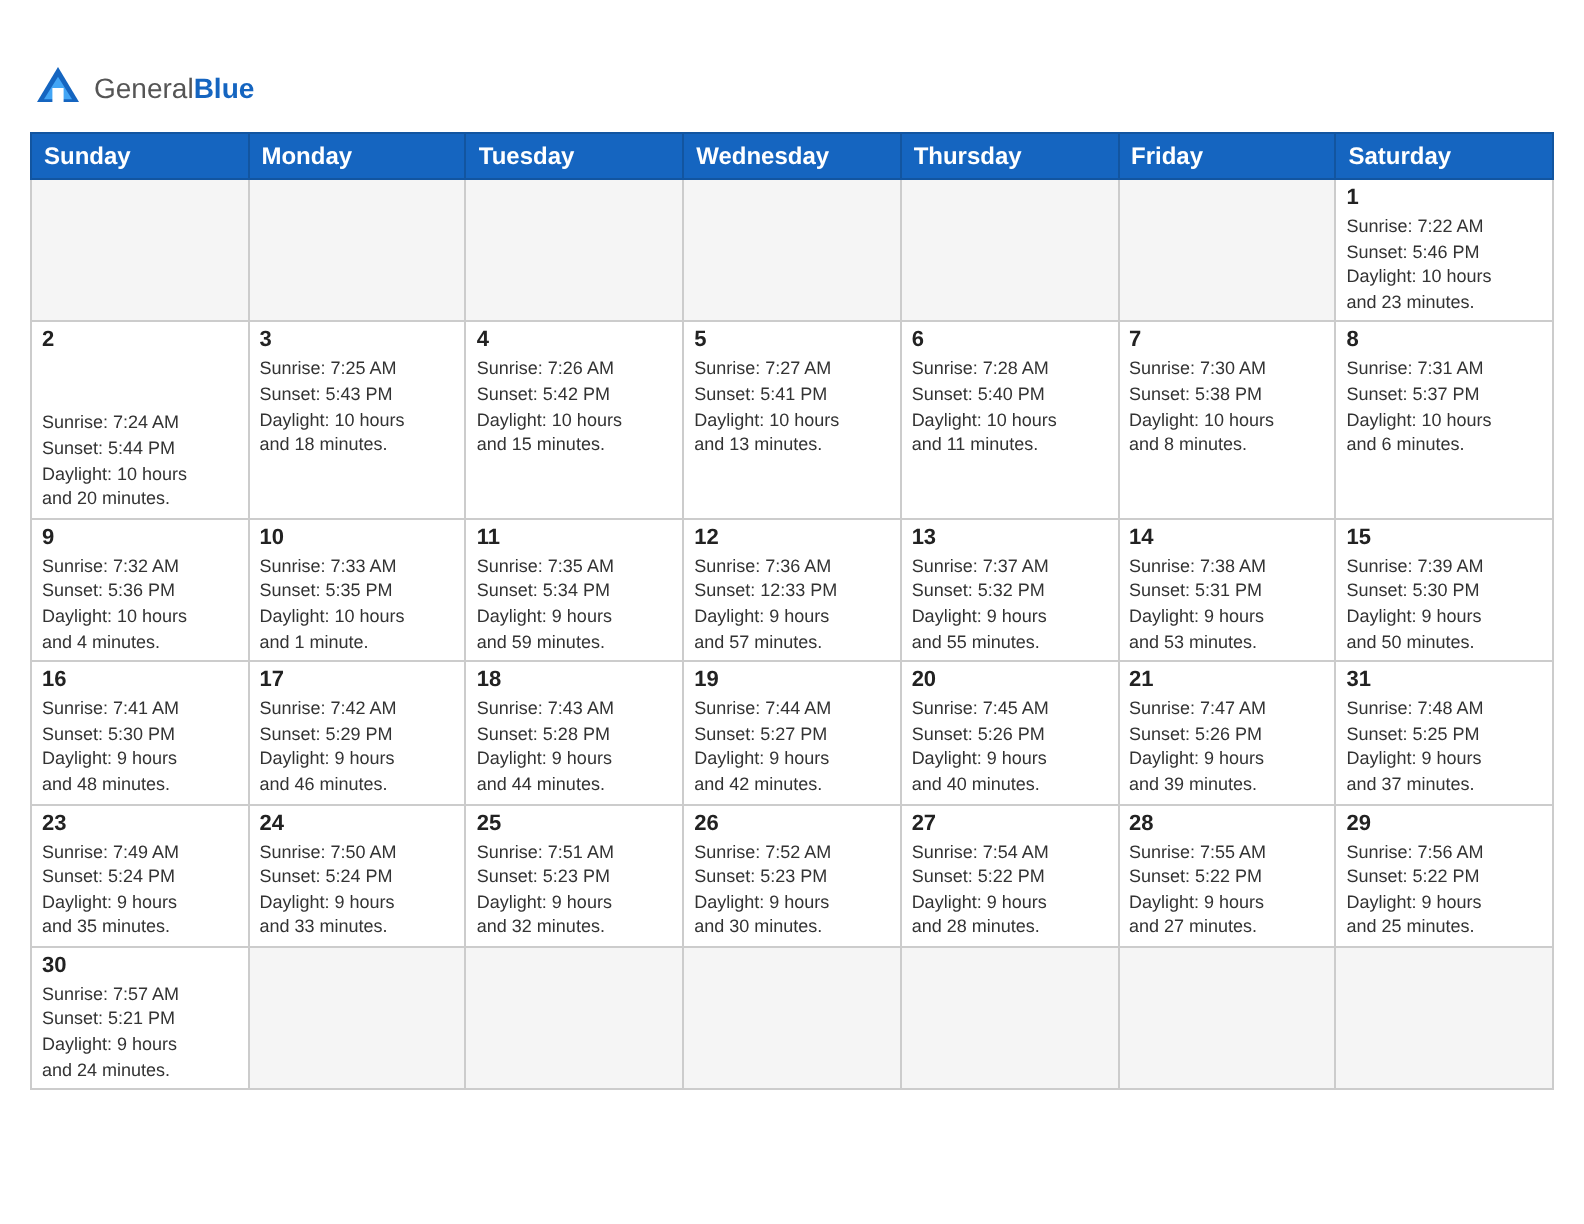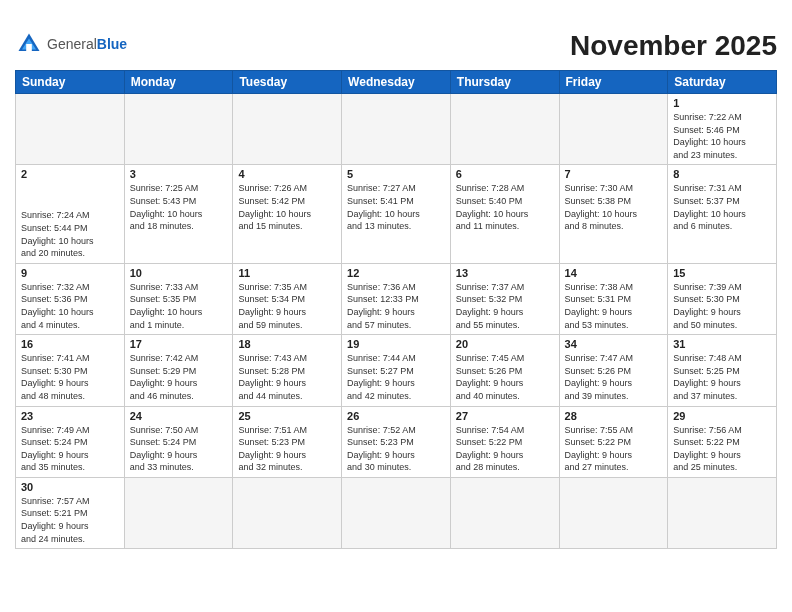--- a/index.html
+++ b/index.html
@@ -100,21 +100,20 @@
       <svg class="logo-icon" viewBox="0 0 40 40">
         <polygon points="20,5 35,30 5,30" fill="#1565c0"></polygon>
         <polygon points="20,12 30,28 10,28" fill="#42a5f5"></polygon>
         <rect x="16" y="20" width="8" height="10" fill="#fff"></rect>
       </svg>
       <div class="logo-text">
         <div><span class="logo-general">General</span><span class="logo-blue">Blue</span></div>
       </div>
     </div>
     <div class="title-block">
-      <div class="month-title">November 2025</div>
     </div>
   </div>
 
   <table class="calendar">
     <thead>
       <tr>
         <th>Sunday</th>
         <th>Monday</th>
         <th>Tuesday</th>
         <th>Wednesday</th>
@@ -271,21 +270,21 @@
 and 42 minutes.</div>
           </td>
           <td>
             <span class="day-number">20</span>
             <div class="day-info" style="white-space: pre-line;">Sunrise: 7:45 AM
 Sunset: 5:26 PM
 Daylight: 9 hours
 and 40 minutes.</div>
           </td>
           <td>
-            <span class="day-number">34</span>
+            <span class="day-number">21</span>
             <div class="day-info" style="white-space: pre-line;">Sunrise: 7:47 AM
 Sunset: 5:26 PM
 Daylight: 9 hours
 and 39 minutes.</div>
           </td>
           <td>
             <span class="day-number">31</span>
             <div class="day-info" style="white-space: pre-line;">Sunrise: 7:48 AM
 Sunset: 5:25 PM
 Daylight: 9 hours

